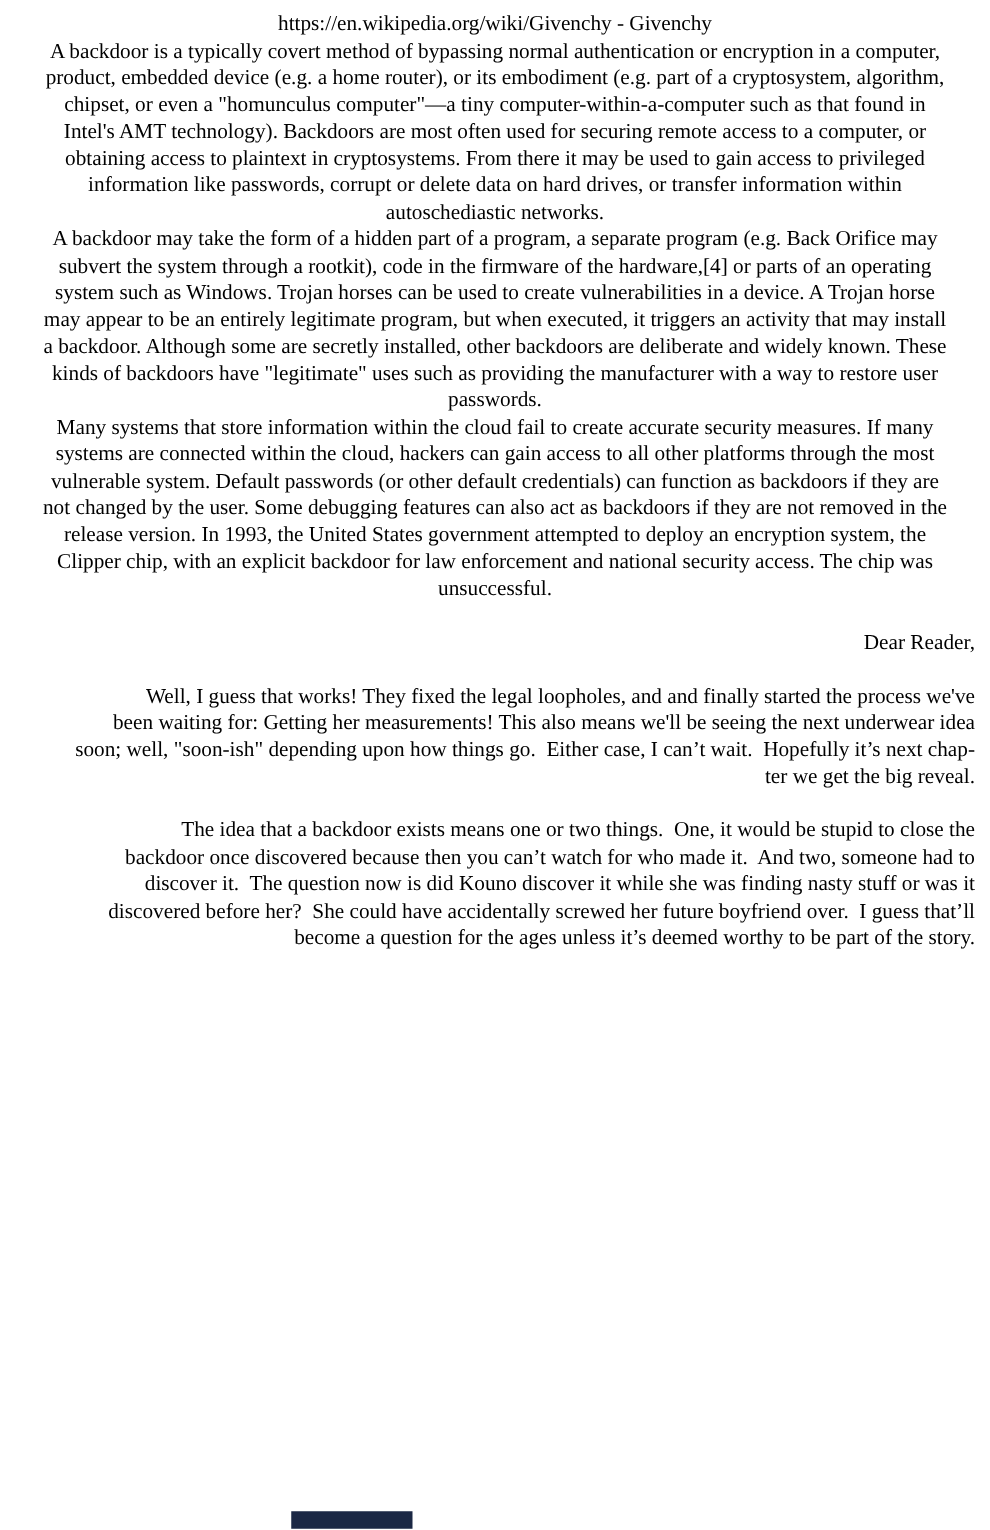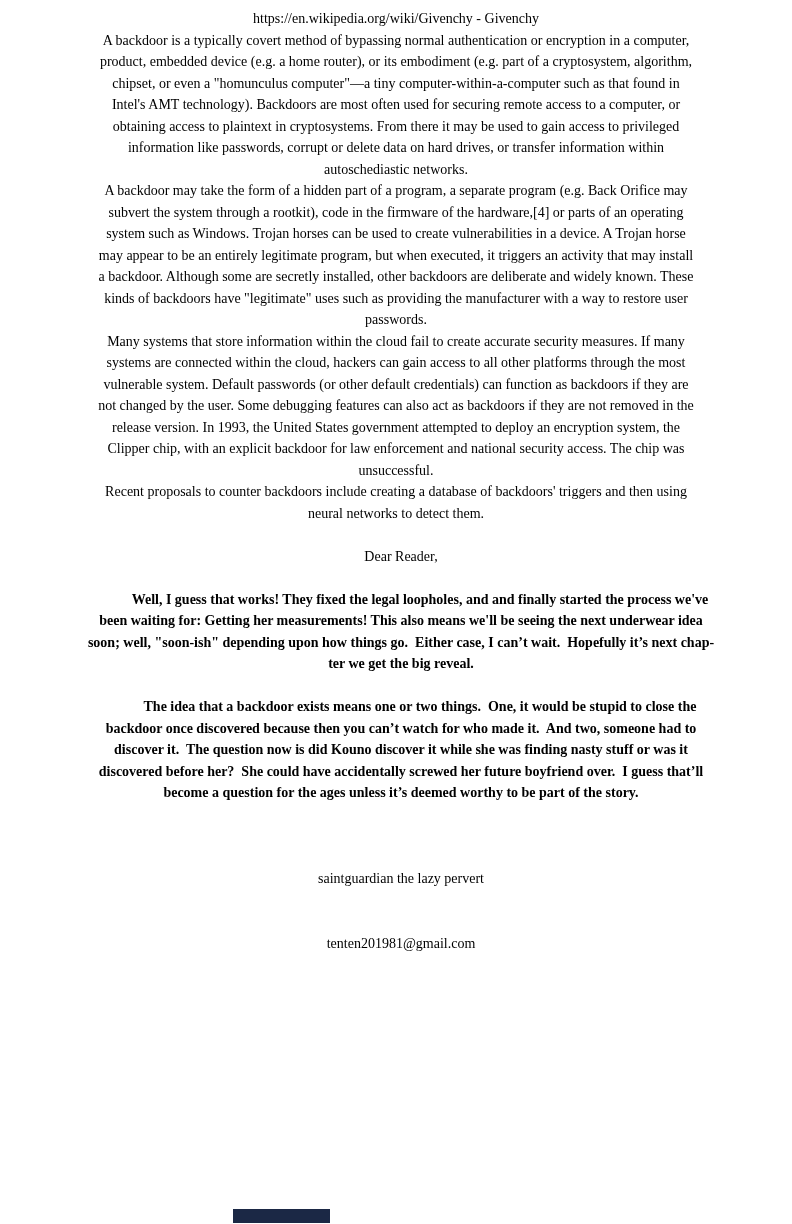--- a/index.html
+++ b/index.html
@@ -7,45 +7,44 @@
     padding: 0;
     background: #ffffff;
   }
   .page {
     position: relative;
     width: 792px;
     height: 1224px;
     background: #ffffff;
     color: #000000;
     font-family: "Liberation Serif", "DejaVu Serif", serif;
-    font-size: 14px;
+    font-size: 17px;
     line-height: 21.5px;
     overflow: hidden;
   }
   .article {
     text-align: center;
     padding: 8px 8px 0 8px;
   }
   .article .src,
   .article p {
     margin: 0;
     white-space: pre-wrap;
   }
   .letter {
-    text-align: center;
+    text-align: right;
     padding: 0 12px 0 10px;
     margin-left: 12px;
   }
   .letter > * {
     margin: 21.5px 0 0 0;
     white-space: pre-wrap;
   }
   .indent {
     text-indent: 38px;
-    font-weight: bold;
   }
   .signature div {
     margin: 0;
     white-space: pre-wrap;
   }
   .bottom-bar {
     position: absolute;
     left: 233px;
     top: 1209px;
     width: 97px;
@@ -73,36 +72,30 @@
 a backdoor. Although some are secretly installed, other backdoors are deliberate and widely known. These
 kinds of backdoors have "legitimate" uses such as providing the manufacturer with a way to restore user
 passwords.</p>
     <p>Many systems that store information within the cloud fail to create accurate security measures. If many
 systems are connected within the cloud, hackers can gain access to all other platforms through the most
 vulnerable system. Default passwords (or other default credentials) can function as backdoors if they are
 not changed by the user. Some debugging features can also act as backdoors if they are not removed in the
 release version. In 1993, the United States government attempted to deploy an encryption system, the
 Clipper chip, with an explicit backdoor for law enforcement and national security access. The chip was
 unsuccessful.</p>
-    <p>Recent proposals to counter backdoors include creating a database of backdoors' triggers and then using
-neural networks to detect them.</p>
   </div>
 
   <div class="letter">
     <p class="salutation">Dear Reader,</p>
     <p class="indent">Well, I guess that works! They fixed the legal loopholes, and and finally started the process we've
 been waiting for: Getting her measurements! This also means we'll be seeing the next underwear idea
 soon; well, "soon-ish" depending upon how things go.  Either case, I can’t wait.  Hopefully it’s next chap-
 ter we get the big reveal.</p>
     <p class="indent">The idea that a backdoor exists means one or two things.  One, it would be stupid to close the
 backdoor once discovered because then you can’t watch for who made it.  And two, someone had to
 discover it.  The question now is did Kouno discover it while she was finding nasty stuff or was it
 discovered before her?  She could have accidentally screwed her future boyfriend over.  I guess that’ll
 become a question for the ages unless it’s deemed worthy to be part of the story.</p>
-    <div class="signature">
-      <div>saintguardian the lazy pervert</div>
-      <div>tenten201981@gmail.com</div>
-    </div>
   </div>
 
   <div class="bottom-bar" style="background: rgb(27, 40, 69);"></div>
 
 </div>
 
 </body></html>

